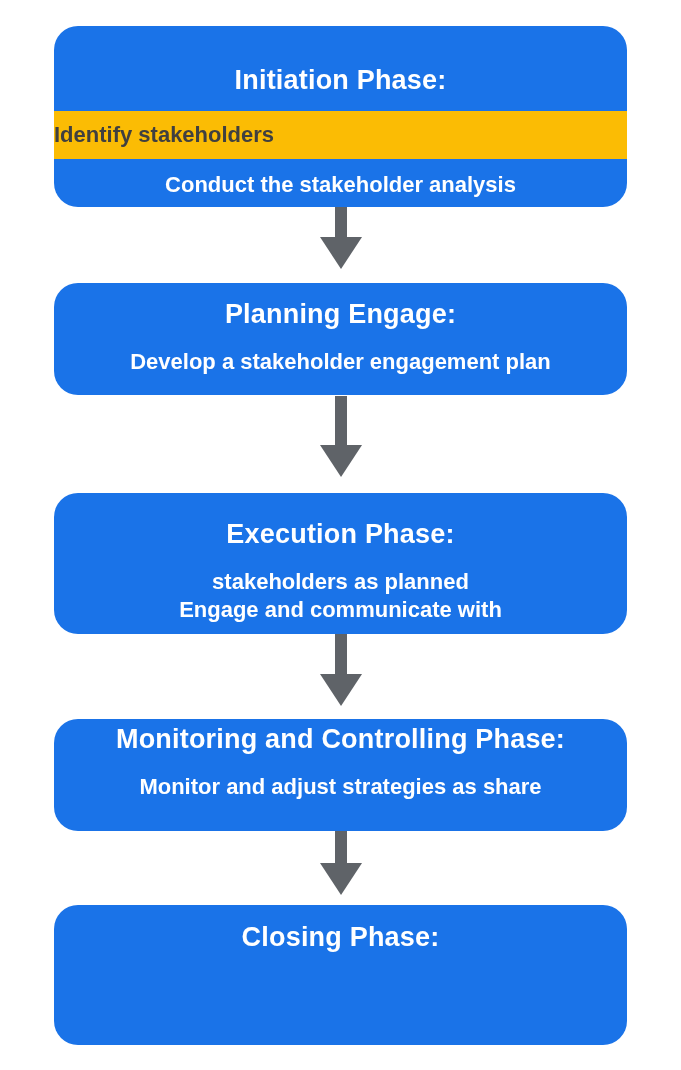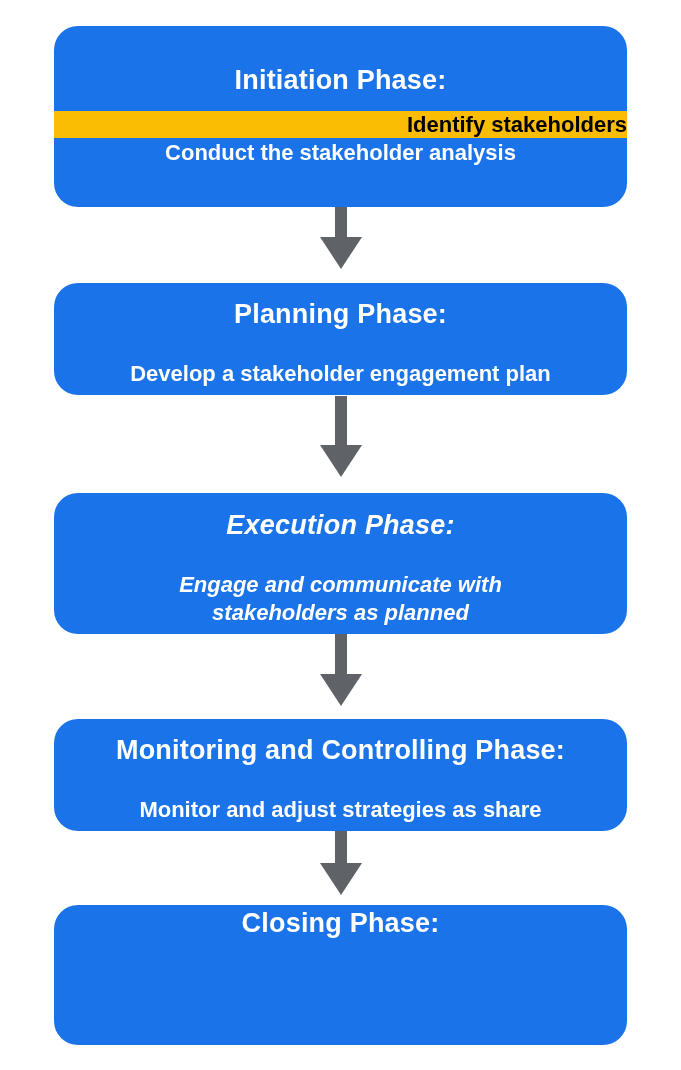--- a/index.html
+++ b/index.html
@@ -34,35 +34,35 @@
   .step-line {
     font-size: 22px;
     line-height: 28px;
     font-weight: 700;
     white-space: nowrap;
   }
   
   .box-initiation { top: 26px; height: 181px; padding-top: 36px; }
   .highlight-band {
     margin-top: 13px;
-    height: 27px;
+    height: 48px;
     width: 100%;
     background: #FBBC04;
-    color: #000000;
+    color: #404040;
     display: flex;
     align-items: center;
-    justify-content: flex-end;
+    justify-content: flex-start;
   }
-  .box-initiation .step-line.after-band { margin-top: 1px; }
+  .box-initiation .step-line.after-band { margin-top: 12px; }
   
   .box-planning    { top: 283px; height: 112px; padding-top: 13px; }
-  .box-execution   { top: 493px; height: 141px; padding-top: 14px; font-style: italic; }
-  .box-monitoring  { top: 719px; height: 112px; padding-top: 13px; }
-  .box-closing     { top: 905px; height: 140px; padding-top: 0; }
-  .phase-body { margin-top: 28px; }
+  .box-execution   { top: 493px; height: 141px; padding-top: 23px; }
+  .box-monitoring  { top: 719px; height: 112px; padding-top: 2px; }
+  .box-closing     { top: 905px; height: 140px; padding-top: 14px; }
+  .phase-body { margin-top: 16px; }
   
   .arrow {
     position: absolute;
     left: 50%;
     transform: translateX(-50%);
     line-height: 0;
   }
   .arrow-1 { top: 207px; }
   .arrow-2 { top: 396px; }
   .arrow-3 { top: 634px; }
@@ -82,38 +82,38 @@
   </section>
 
   <div class="arrow arrow-1">
     <svg width="44" height="63" viewBox="0 0 44 63" xmlns="http://www.w3.org/2000/svg">
       <rect x="16" y="0" width="12" height="31" fill="#5F6368"></rect>
       <polygon points="1,30 43,30 22,62" fill="#5F6368"></polygon>
     </svg>
   </div>
 
   <section class="phase-box box-planning">
-    <h2 class="phase-title">Planning Phase:</h2>
+    <h2 class="phase-title">Planning Engage:</h2>
     <div class="phase-body">
       <div class="step-line">Develop a stakeholder engagement plan</div>
     </div>
   </section>
 
   <div class="arrow arrow-2">
     <svg width="44" height="82" viewBox="0 0 44 82" xmlns="http://www.w3.org/2000/svg">
       <rect x="16" y="0" width="12" height="50" fill="#5F6368"></rect>
       <polygon points="1,49 43,49 22,81" fill="#5F6368"></polygon>
     </svg>
   </div>
 
   <section class="phase-box box-execution">
     <h2 class="phase-title">Execution Phase:</h2>
     <div class="phase-body">
+      <div class="step-line">stakeholders as planned</div>
       <div class="step-line">Engage and communicate with</div>
-      <div class="step-line">stakeholders as planned</div>
     </div>
   </section>
 
   <div class="arrow arrow-3">
     <svg width="44" height="73" viewBox="0 0 44 73" xmlns="http://www.w3.org/2000/svg">
       <rect x="16" y="0" width="12" height="41" fill="#5F6368"></rect>
       <polygon points="1,40 43,40 22,72" fill="#5F6368"></polygon>
     </svg>
   </div>
 

